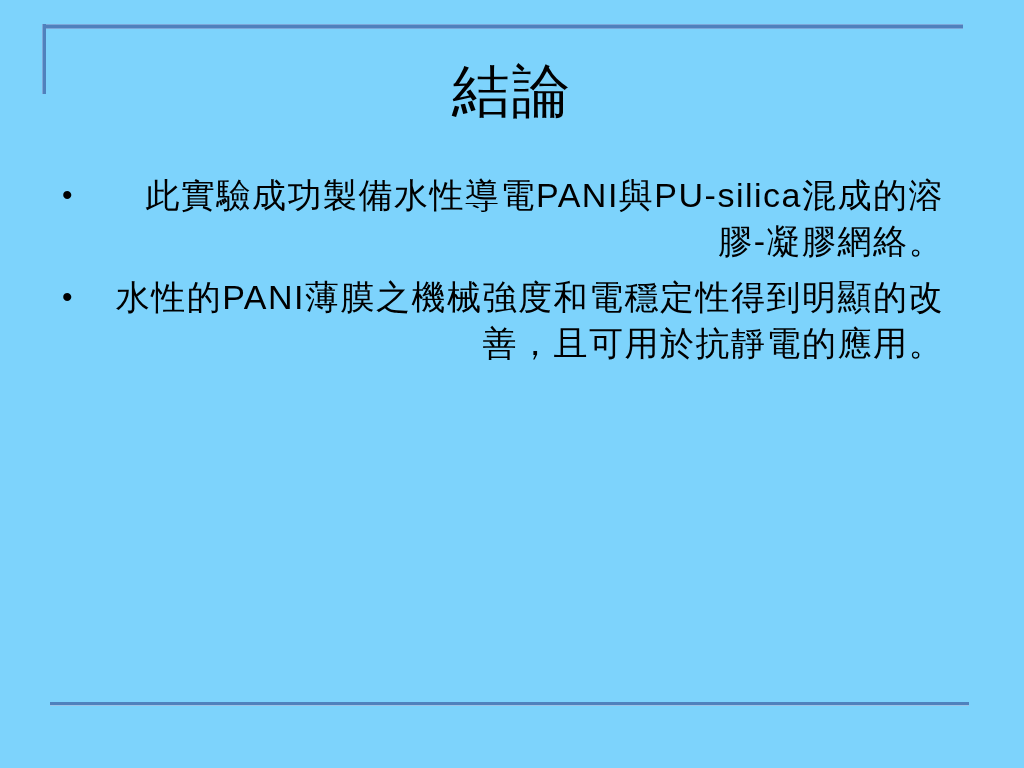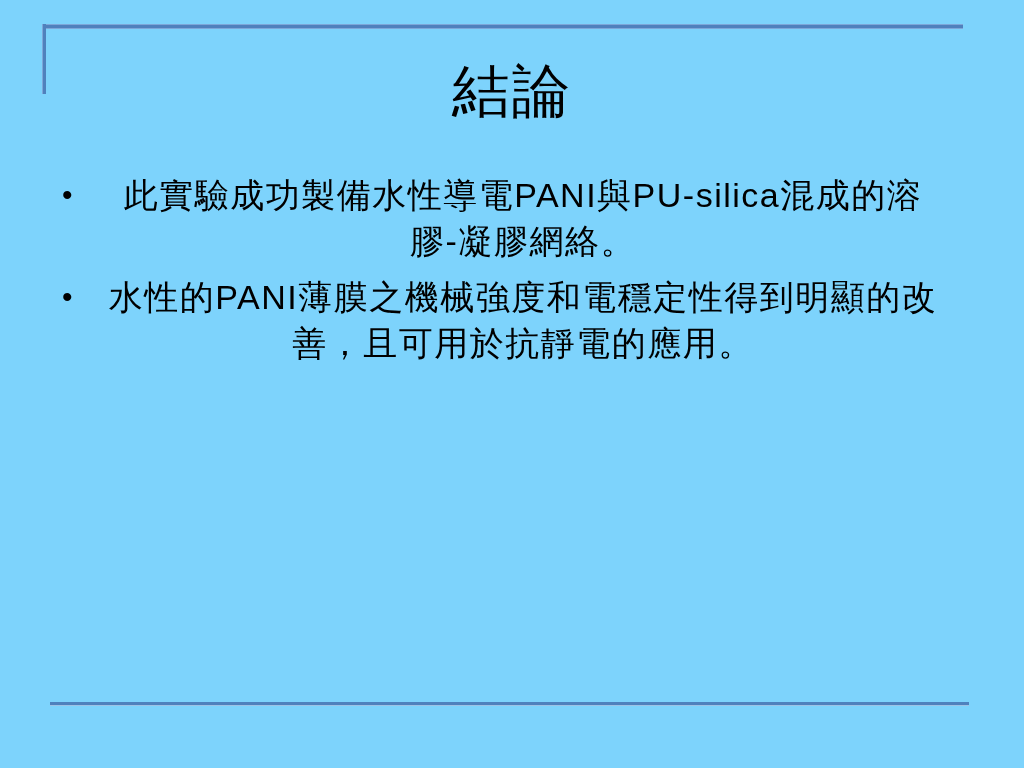--- a/index.html
+++ b/index.html
@@ -77,21 +77,21 @@
     line-height: 46px;
     text-align: left;
     padding-left: 2px;
   }
   .bullet-text {
     flex: 1 1 auto;
     max-width: 842px;
     font-size: 34px;
     line-height: 46px;
     letter-spacing: 1.5px;
-    text-align: center;
+    text-align: right;
   }
 </style>
 </head>
 <body>
 
 <div class="slide">
 
   <div class="line-top"></div>
   <div class="line-left"></div>
   <div class="line-bottom"></div>

